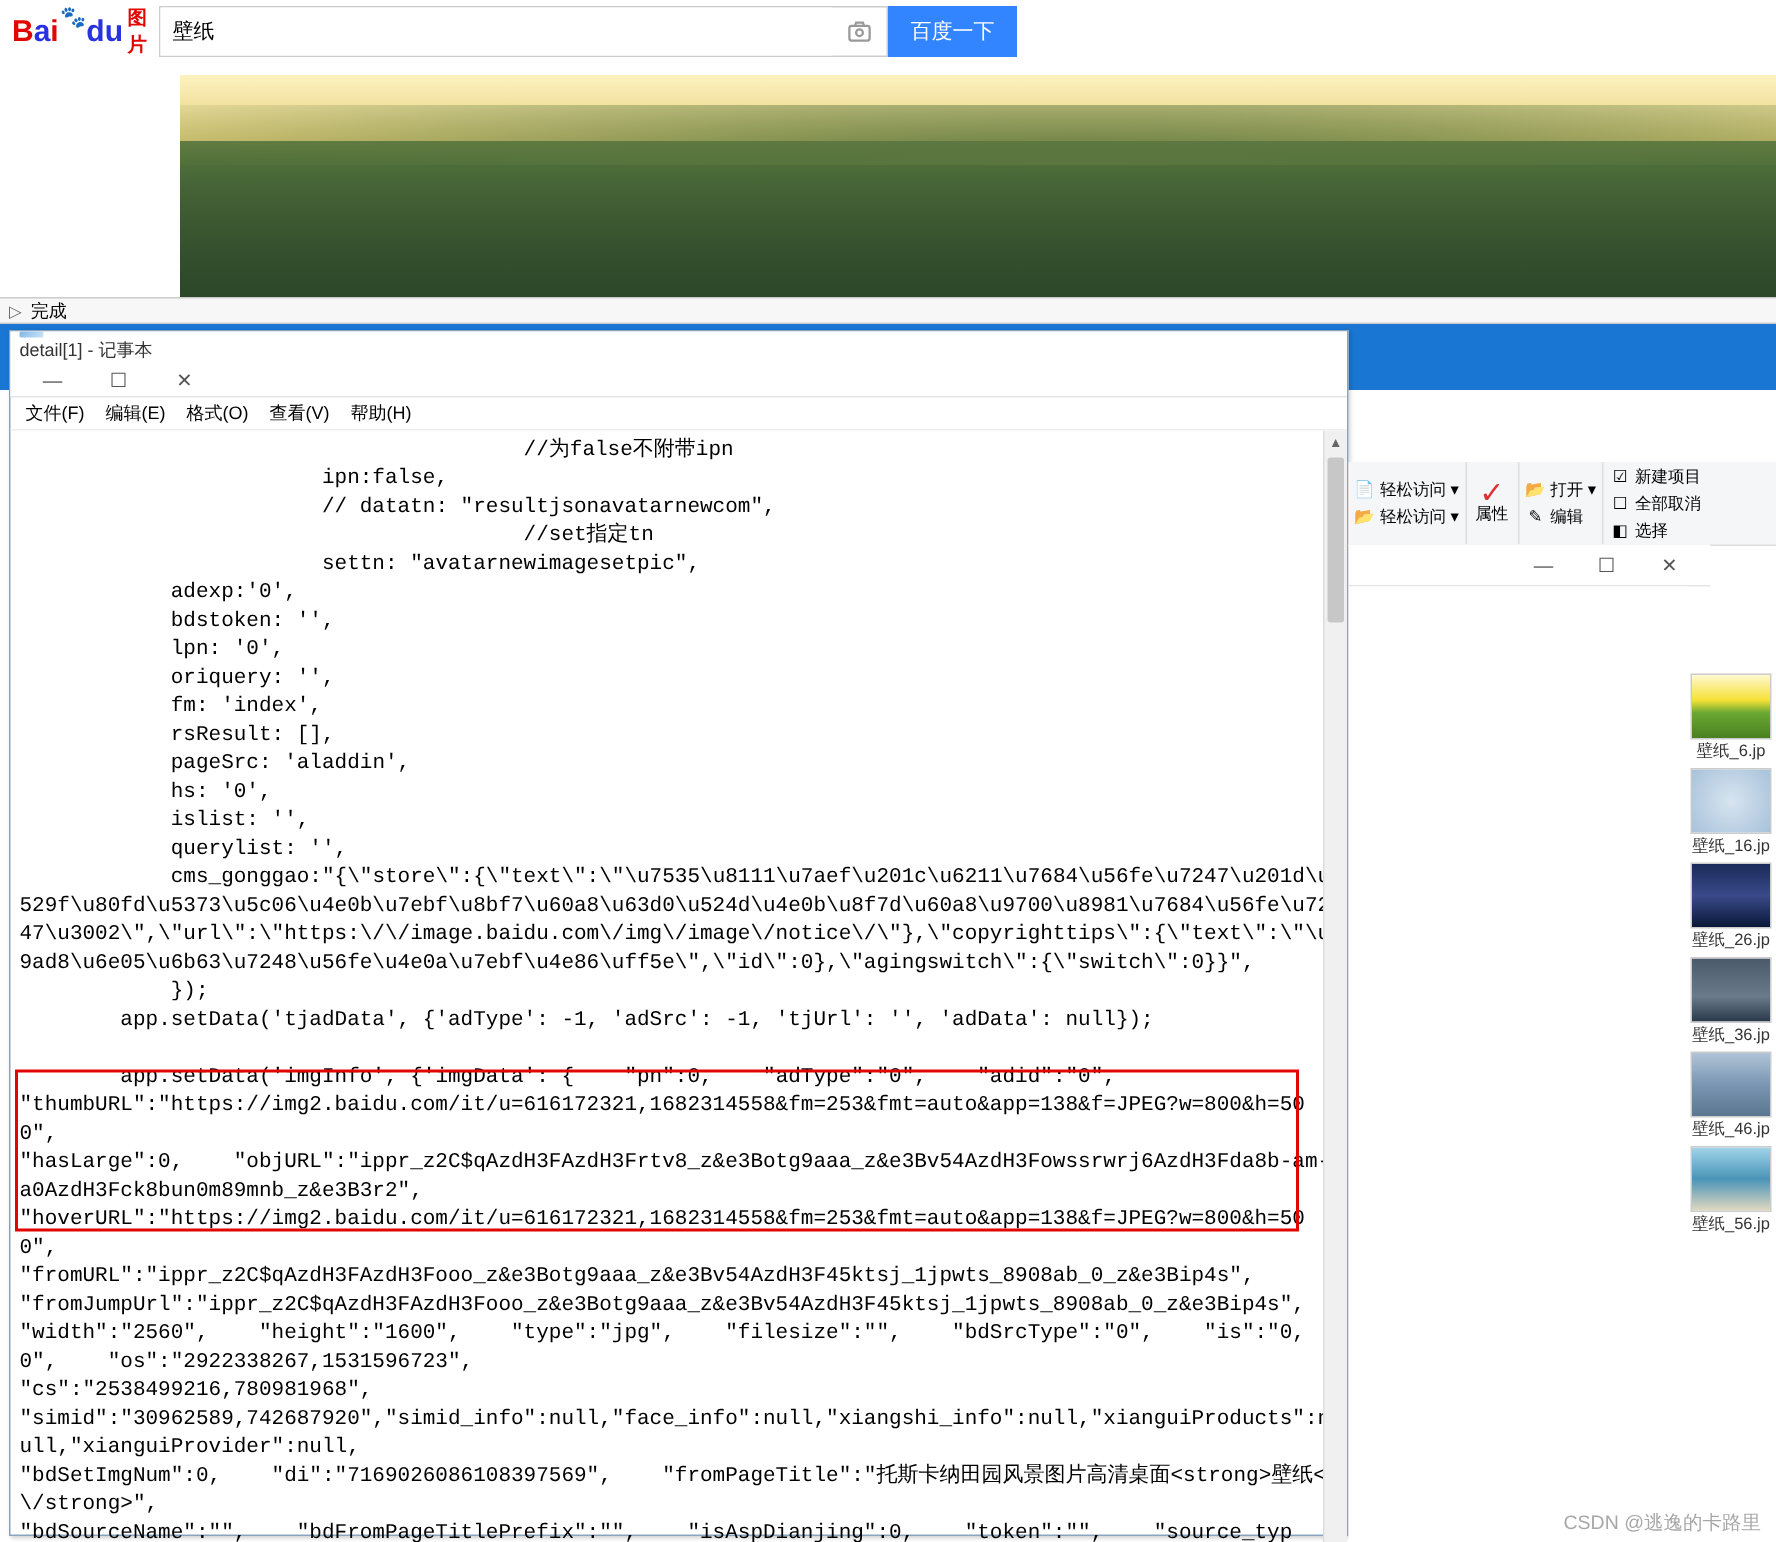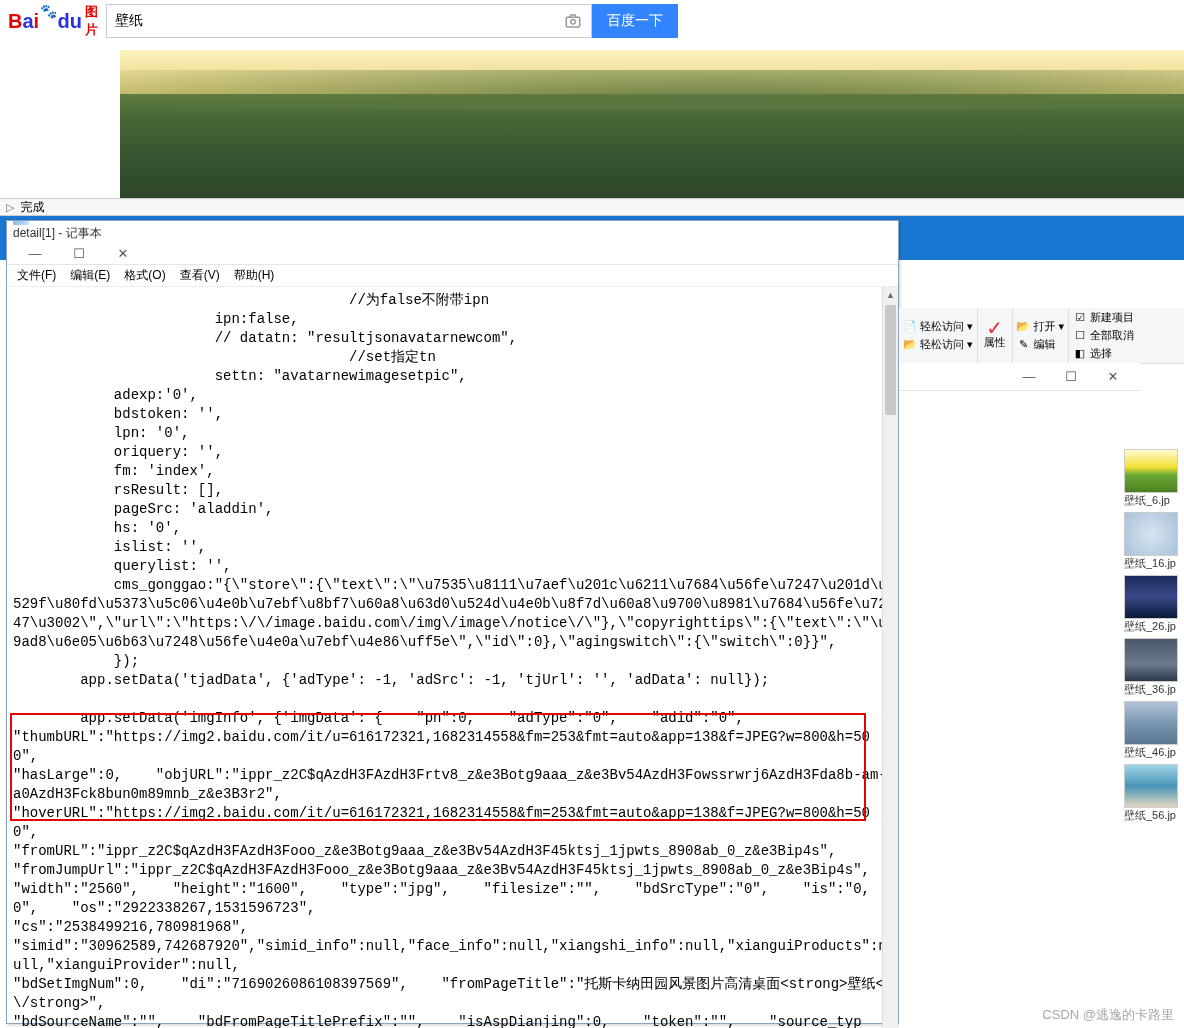--- a/index.html
+++ b/index.html
@@ -56,21 +56,21 @@
 .ribbon-big { display: flex; flex-direction: column; align-items: center; justify-content: center; padding: 2px 6px; border-right: 1px solid #ddd; cursor: pointer; }
 .r-ico { width: 14px; height: 14px; display: inline-flex; align-items: center; justify-content: center; }
 
 
 .sec-win { position: absolute; top: 363px; left: 899px; width: 241px; height: 28px; background: #fff; border-bottom: 1px solid #e5e5e5; display: flex; align-items: center; justify-content: flex-end; padding-right: 6px; gap: 0; }
 .sec-win .np-winbtn { width: 42px; }
 .sec-body { position: absolute; top: 391px; left: 899px; width: 226px; bottom: 0; background: #fff; }
 
 
 .thumbs { position: absolute; top: 449px; right: 0; width: 60px; display: flex; flex-direction: column; gap: 4px; }
-.thumb { display: flex; flex-direction: column; }
+.thumb { display: flex; flex-direction: column; align-items: center; }
 .thumb-img { width: 54px; height: 44px; border: 1px solid #ccc; }
 .thumb-lbl { font-size: 11px; color: #333; white-space: nowrap; }
 .t1 { background: linear-gradient(#fff8d0,#f5e136 40%,#6aa832 60%,#4a8020); }
 .t2 { background: radial-gradient(circle at 50% 50%, #d8e4f0, #a7c2da); }
 .t3 { background: linear-gradient(#1a2a5a,#3a4a8a 50%,#0a1838); }
 .t4 { background: linear-gradient(#4a5a6a,#6a7a8a 60%,#2a3a4a); }
 .t5 { background: linear-gradient(#b0c4d8,#7a96b2 50%,#5a7690); }
 .t6 { background: linear-gradient(#a0d4e8,#4a94b8 50%,#e0d8c0); }
 
 

